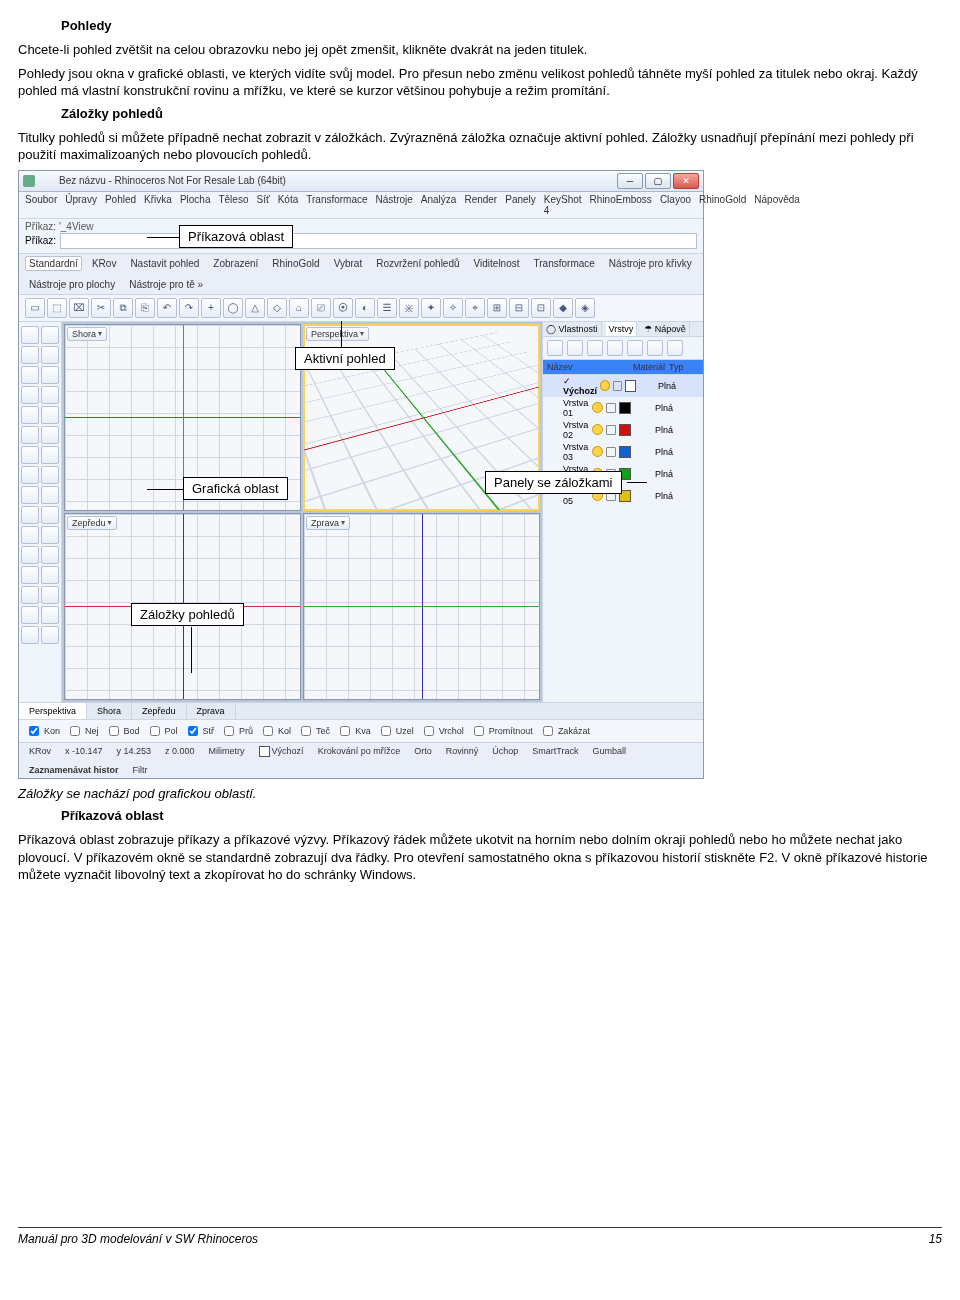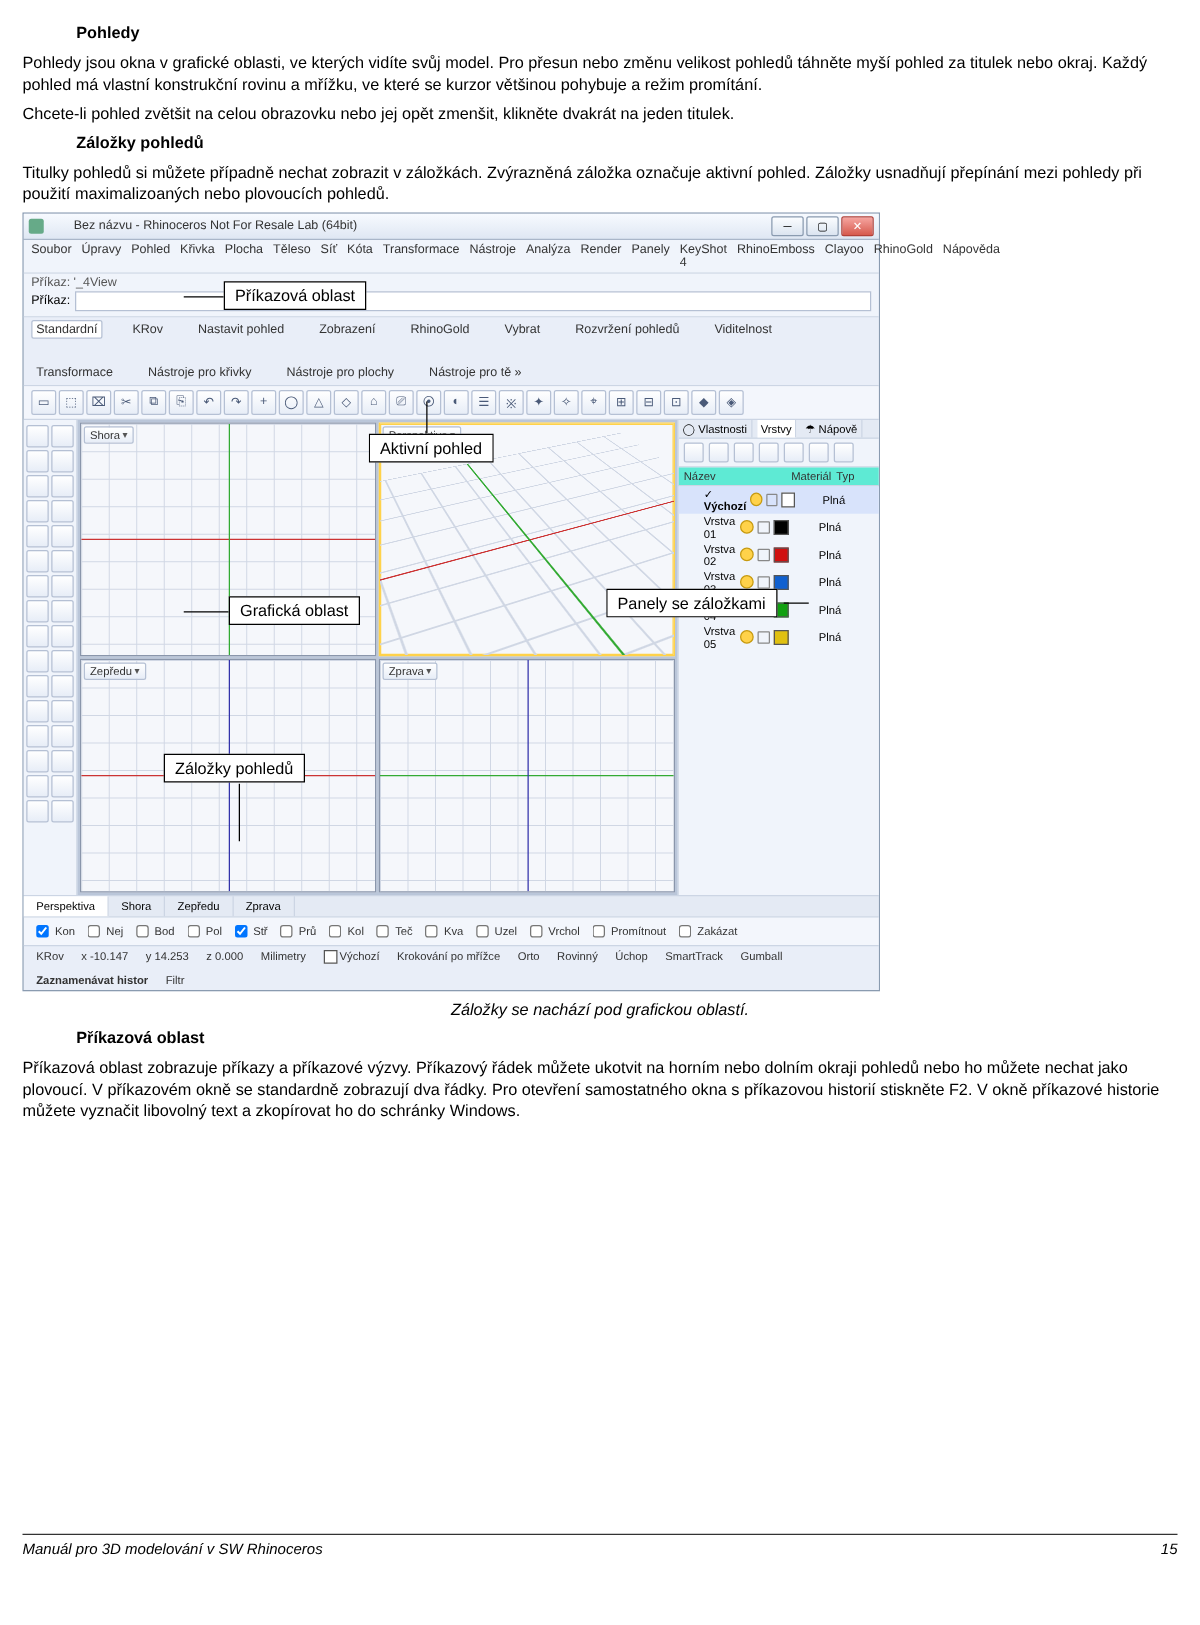--- a/index.html
+++ b/index.html
@@ -17,21 +17,21 @@
     position: relative;
     box-sizing: border-box;
   }
   h3.section {
     font-size: 13px;
     font-weight: bold;
     margin: 4px 0 8px 0;
     padding-left: 43px;
   }
   p { margin: 6px 0; line-height: 1.35; }
-  .italic { font-style: italic; text-align: center; }
+  .italic { font-style: italic; }
   
   .shot {
     width: 684px;
     margin: 6px 0 4px 0;
     border: 1px solid #8a9bb0;
     background: #e6ecf5;
     font-size: 10px;
     position: relative;
   }
   
@@ -61,21 +61,21 @@
   .menubar span { cursor:default; }
   
   .cmdarea { background:#f0f4fb; padding:1px 6px 3px 6px; border-bottom:1px solid #ccd5e4; }
   .cmdline { display:flex; align-items:center; gap:4px; margin:1px 0; }
   .cmdinput {
     flex:1; height:14px; border:1px solid #b5c0d4; background:#fff; font-size:10px; padding:0 4px;
     color:#555;
   }
   
   .tooltabs {
-    display:flex; gap:20px; padding:2px 6px; background:#e9eef8; border-bottom:1px solid #ccd5e4;
+    display:flex; gap:6px; padding:2px 6px; background:#e9eef8; border-bottom:1px solid #ccd5e4;
     color:#333; flex-wrap:wrap;
   }
   .tooltabs span { padding:1px 3px; border:1px solid transparent; border-radius:2px; }
   .tooltabs span.sel { background:#fff; border-color:#b5c0d4; }
   
   .toolbar {
     display:flex; gap:2px; padding:3px 6px; background:#f3f6fc; border-bottom:1px solid #ccd5e4;
     flex-wrap:wrap;
   }
   .tbtn {
@@ -135,21 +135,21 @@
   .rpanel .tabs span.sel { background:#fff; }
   .rpanel .pheader {
     display:flex; gap:4px; padding:3px 4px; border-bottom:1px solid #ccd5e4;
   }
   .rpanel .pheader .pb {
     width:14px; height:14px; border:1px solid #b5c0d4; background:linear-gradient(#fff,#e7edf7);
     border-radius:2px;
   }
   .layer-head {
     display:flex; font-size:9px; padding:2px 4px; border-bottom:1px solid #ccd5e4;
-    background:#5eead4; color:#333;
+    background:#3b82f6; color:#333;
   }
   .layer-head .c1 { flex:1; }
   .layer-head .c2 { width:40px;text-align:center; }
   .layer-head .c3 { width:30px; }
   .layer-row {
     display:flex; align-items:center; font-size:9px; padding:1px 20px; gap:3px;
   }
   .layer-row .bulb { width:9px; height:9px; background:#ffd24a; border:1px solid #c79a0f; border-radius:50%; }
   .layer-row .lock { width:8px; height:8px; border:1px solid #888; border-radius:1px; }
   .layer-row .sw { width:10px; height:10px; border:1px solid #555; }
@@ -193,22 +193,22 @@
     font-size:12px; font-style:italic;
   }
   .footer .pg { font-style:italic; }
 </style>
 </head>
 <body>
 
 <div class="page">
 
   <h3 class="section">Pohledy</h3>
+  <p>Chcete-li pohled zvětšit na celou obrazovku nebo jej opět zmenšit, klikněte dvakrát na jeden titulek.</p>
   <p>Pohledy jsou okna v grafické oblasti, ve kterých vidíte svůj model. Pro přesun nebo změnu velikost pohledů táhněte myší pohled za titulek nebo okraj. Každý pohled má vlastní konstrukční rovinu a mřížku, ve které se kurzor většinou pohybuje a režim promítání.</p>
-  <p>Chcete-li pohled zvětšit na celou obrazovku nebo jej opět zmenšit, klikněte dvakrát na jeden titulek.</p>
 
   <h3 class="section">Záložky pohledů</h3>
   <p>Titulky pohledů si můžete případně nechat zobrazit v záložkách. Zvýrazněná záložka označuje aktivní pohled. Záložky usnadňují přepínání mezi pohledy při použití maximalizoaných nebo plovoucích pohledů.</p>
 
   <div class="shot">
 
     <div class="titlebar">
       <span class="icon"></span>
       <span class="title">Bez názvu - Rhinoceros Not For Resale Lab (64bit)</span>
       <div class="winbtns">

